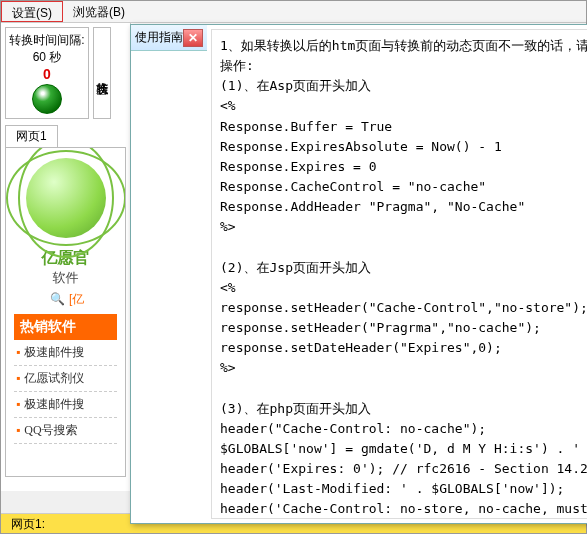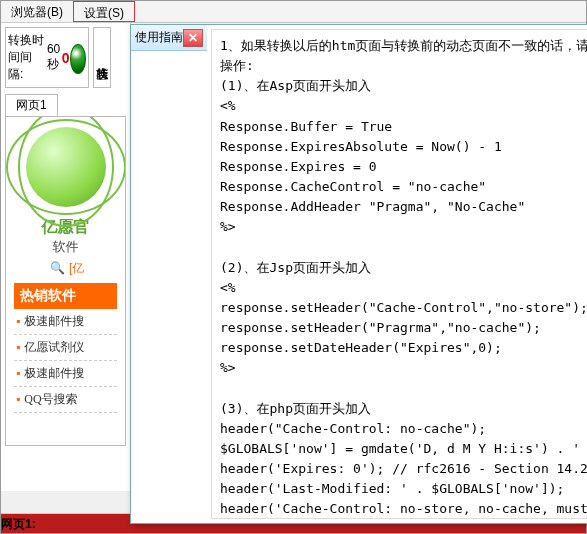--- a/index.html
+++ b/index.html
@@ -9,21 +9,21 @@
 .main-window { position:absolute; left:0; top:0; width:587px; height:534px; border:1px solid #999; background:#f0f0f0; }
 .main-title { height:22px; background:linear-gradient(#fff,#e8e8e8); border-bottom:1px solid #ccc; display:flex; align-items:center; padding:0 4px; font-size:12px; }
 .main-title .ico { display:inline-block; width:16px; height:16px; margin-right:4px; }
 .menu-bar { height:22px; background:#f4f4f4; border-bottom:1px solid #ccc; display:flex; }
 .menu-item { padding:3px 10px; cursor:pointer; }
 .menu-item.red { border:1px solid #d33; color:#000; }
 .client { display:flex; height:calc(100% - 44px - 20px); background:#fff; }
 
 .left-col { width:130px; border-right:1px solid #ccc; display:flex; flex-direction:column; }
 .panel { border:1px solid #bbb; margin:4px; background:#fff; display:flex; }
-.timer { align-items:center; padding:4px 2px; font-size:12px; width:84px;}
+.timer { flex-direction:column; align-items:center; padding:4px 2px; font-size:12px; width:84px;}
 .timer .zero { color:#d00; font-weight:bold; font-size:14px; }
 .ball { width:30px; height:30px; border-radius:50%; background:radial-gradient(circle at 35% 30%,#fff 5%,#3a3 30%,#060 80%); border:1px solid #060; margin-top:2px; position:relative; }
 .vlabel { width:18px; writing-mode:vertical-rl; text-align:center; font-size:12px; display:flex; align-items:center; justify-content:center; border:1px solid #bbb; margin:4px 4px 4px 0; background:#fff; padding:4px 0;}
 .row1 { display:flex; }
 
 .tab { margin:2px 4px; }
 .tab-head { display:inline-block; background:#fff; border:1px solid #bbb; border-bottom:none; padding:2px 10px; font-size:12px; }
 .tab-body { border:1px solid #bbb; height:330px; background:#fff; overflow:hidden; }
 
 .globe { width:80px; height:80px; margin:10px auto; border-radius:50%; background:radial-gradient(circle at 35% 30%,#dfffc8,#8fd94a 60%,#5aa52a); position:relative; }
@@ -32,37 +32,37 @@
 
 .orange-box { margin:6px 8px; font-family:SimSun; }
 .orange-head { background:#f60; color:#fff; font-weight:bold; padding:4px 6px; font-size:14px; }
 .orange-item { display:flex; align-items:center; padding:4px 2px; border-bottom:1px dashed #ccc; font-size:12px; color:#333; }
 .orange-item .dot{ color:#f60; margin-right:4px; }
 .mag { color:#f60; margin-right:4px; }
 .logo-text{ text-align:center; font-size:16px; color:#5aa52a; font-weight:bold; margin:4px 0 0; font-family:SimHei;}
 .sub-text{ text-align:center; font-size:13px; color:#444; margin-bottom:4px;font-family:Liberation Mono, monospace;}
 .search-line{ text-align:center; color:#f60; font-size:12px; margin:4px 0 6px;}
 
-.statusbar{ position:absolute; left:0; bottom:0; height:20px; width:100%; background:#b91c1c; border-top:1px solid #ccc; font-size:12px; padding:2px 0;font-weight:bold;}
+.statusbar{ position:absolute; left:0; bottom:0; height:20px; width:100%; background:#fde047; border-top:1px solid #ccc; font-size:12px; padding:2px 10px;}
 
 
 .modal { position:absolute; left:130px; top:24px; width:536px; height:500px; border:1px solid #7aa; background:#fff; box-shadow:2px 2px 6px rgba(0,0,0,.3); display:flex; flex-direction:row; }
 .modal-title { height:26px; background:linear-gradient(#eaf6ff,#cfe8ff); border-bottom:1px solid #9cc; display:flex; align-items:center; justify-content:space-between; padding:0 4px; font-size:12px; }
 .close-x { width:20px; height:18px; border:1px solid #b55; background:linear-gradient(#f99,#d44); color:#fff; text-align:center; line-height:16px; font-weight:bold; font-size:12px; cursor:pointer;}
 .modal-body { flex:1; overflow:auto; padding:6px 8px; font-family:SimSun,monospace; font-size:13px; line-height:1.55; border:1px solid #ddd; margin:4px; background:#fff; white-space:pre-wrap; word-break:break-all;}
 .modal-foot { height:36px; display:flex; align-items:center; justify-content:center; border-top:1px solid #ddd; background:#f4f4f4;}
 .btn { min-width:110px; height:24px; border:1px solid #999; background:linear-gradient(#fff,#e4e4e4); cursor:pointer; font-size:12px;}
 </style>
 </head>
 <body>
 
 <div class="main-window">
   <div class="menu-bar">
+    <div class="menu-item red">设置(S)</div>
     <div class="menu-item">浏览器(B)</div>
-    <div class="menu-item red">设置(S)</div>
   </div>
 
   <div class="client">
     <div class="left-col">
       <div class="row1">
         <div class="panel timer">
           <div>转换时间间隔:</div>
           <div>60 秒</div>
           <div class="zero">0</div>
           <div class="ball"></div>

